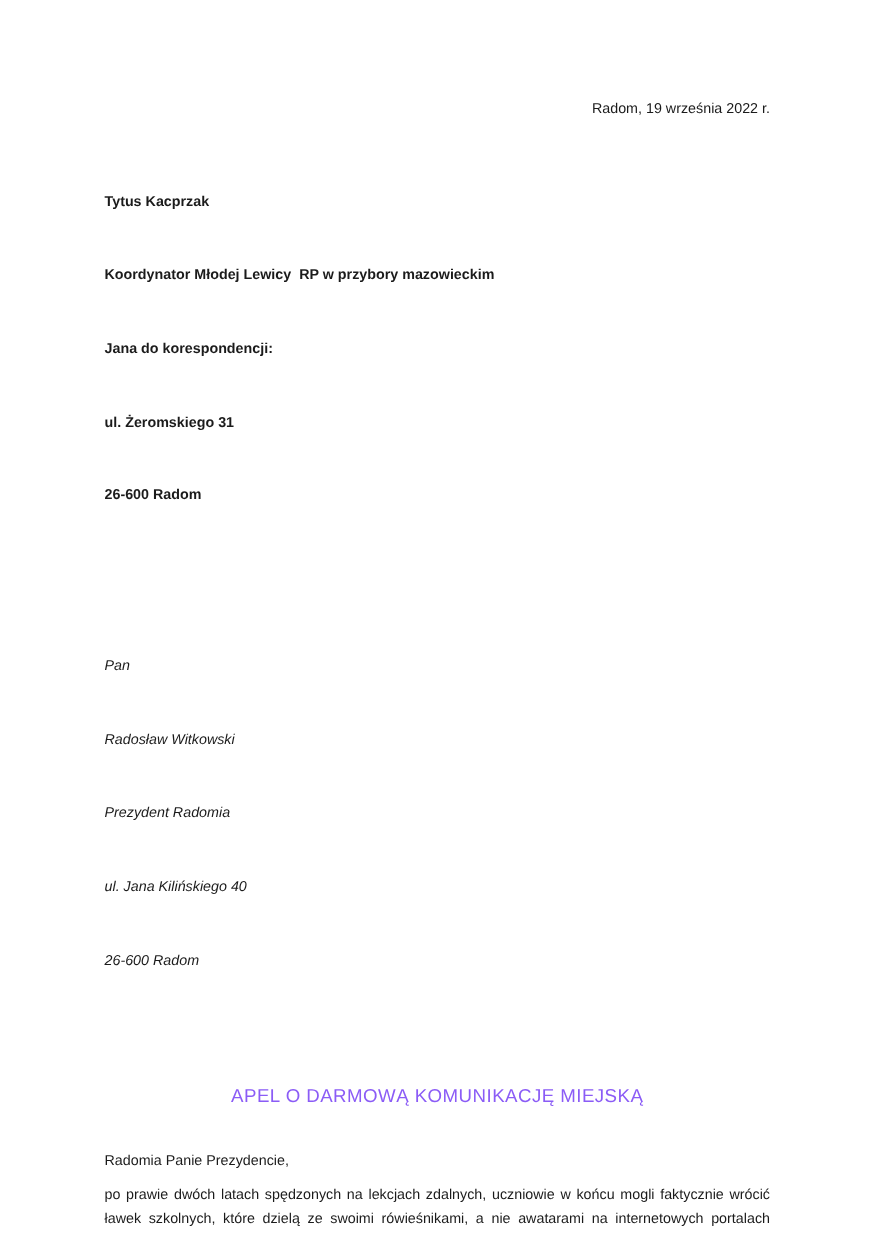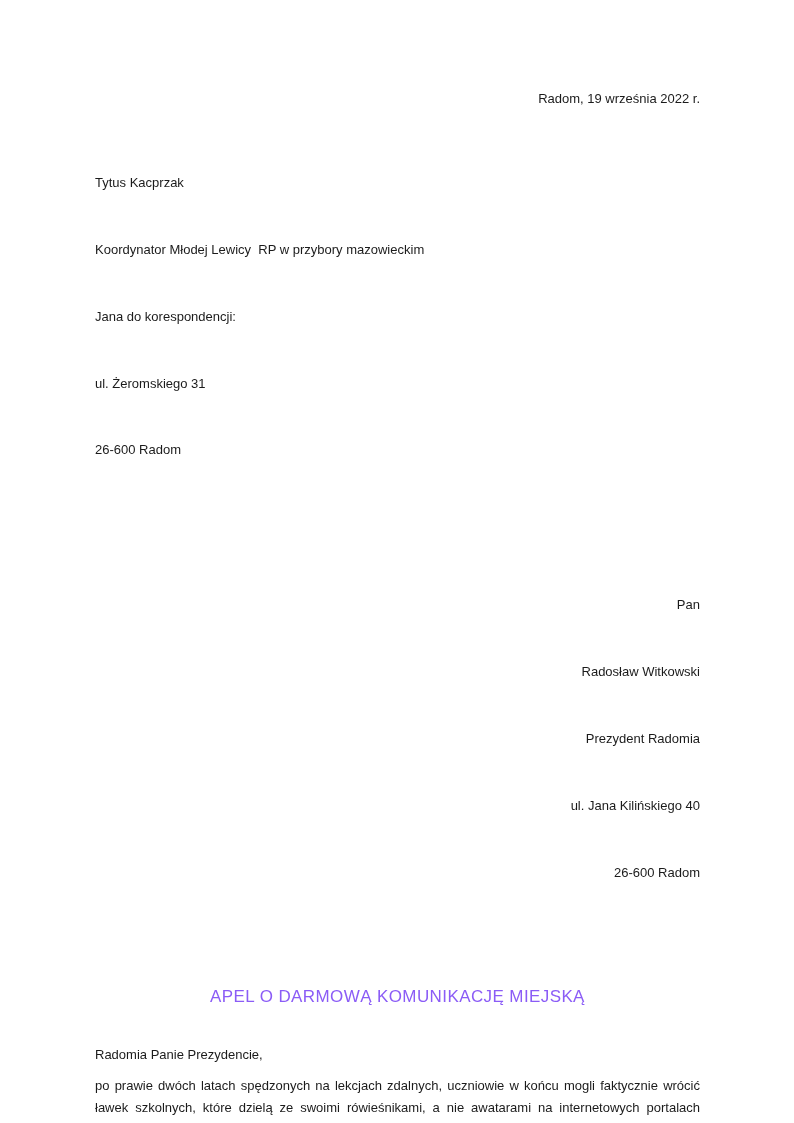--- a/index.html
+++ b/index.html
@@ -22,25 +22,26 @@
     overflow: hidden;
   }
   .date-line {
     text-align: right;
     white-space: pre-wrap;
     margin: 0 0 0 0;
   }
   .sender-block {
     margin-top: 17px;
     white-space: pre-wrap;
+    font-weight: bold;
   }
   .recipient-block {
     margin-top: 43px;
-    text-align: right;
     white-space: pre-wrap;
+    font-style: italic;
   }
   .letter-title {
     margin: 56px 0 0 0;
     font-size: 17px;
     font-weight: 400;
     letter-spacing: 0.4px;
     text-align: center;
     line-height: 26px;
     color: #8b5cf6;
   }

